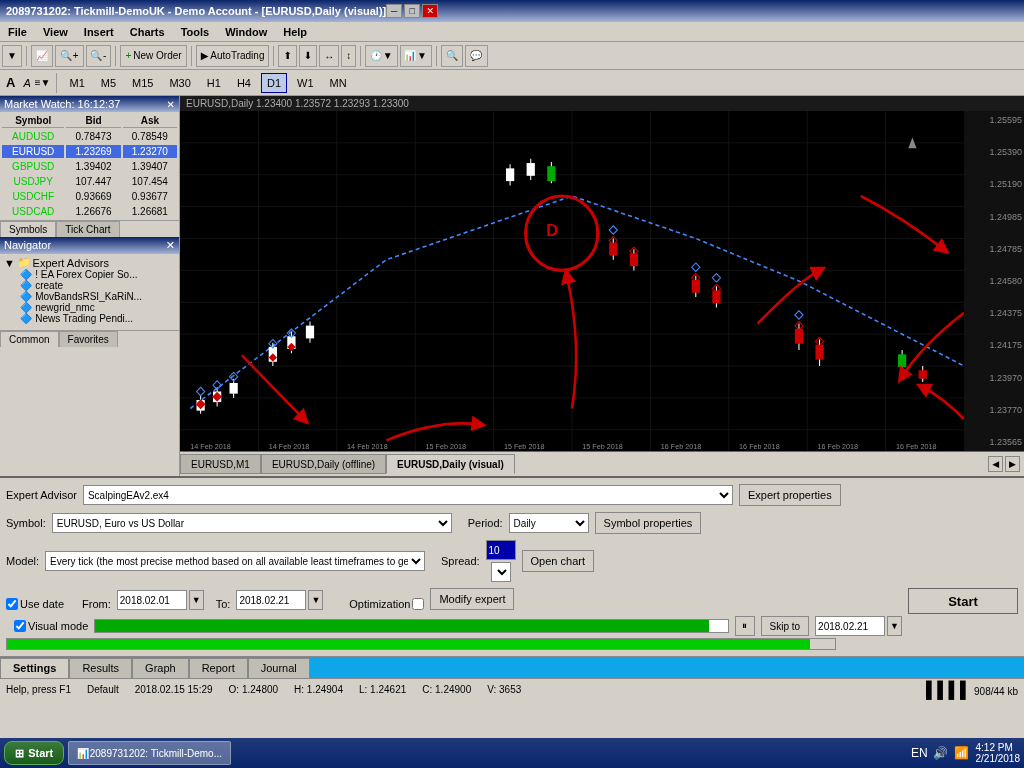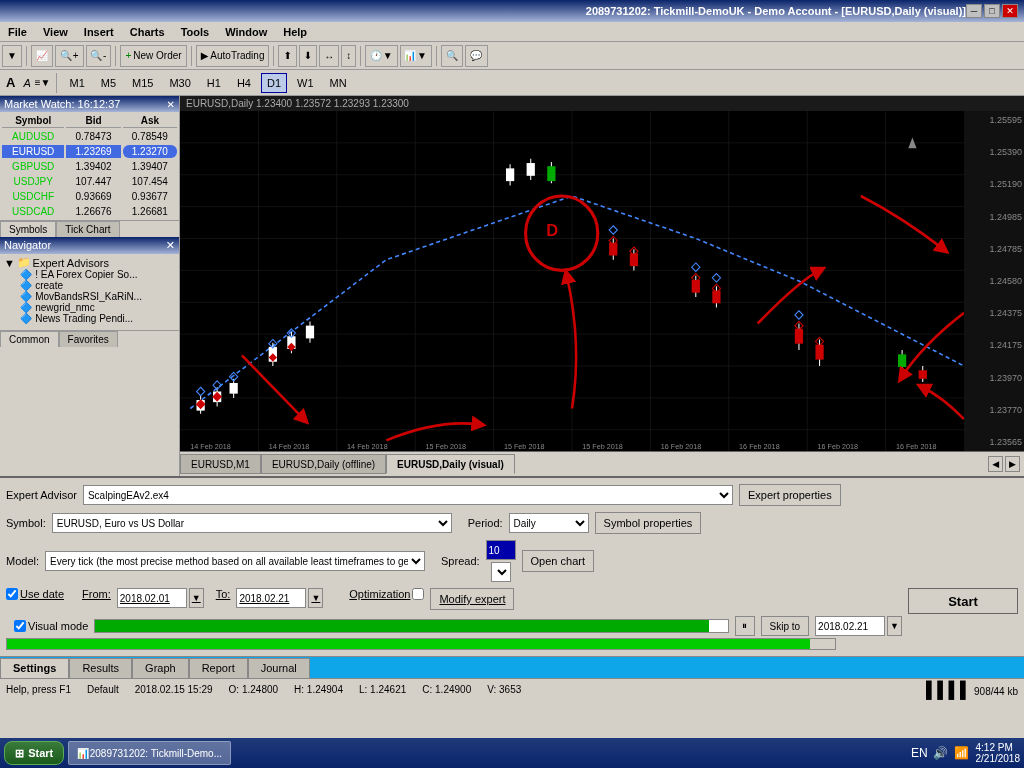--- a/index.html
+++ b/index.html
@@ -4,21 +4,21 @@
   <style>
     * { box-sizing: border-box; margin: 0; padding: 0; }
     body { font-family: 'Segoe UI', Tahoma, Geneva, Verdana, sans-serif; font-size: 11px; background: #d4d0c8; overflow: hidden; width: 1024px; height: 768px; }
 
     
     #title-bar {
       background: linear-gradient(to bottom, #0a246a, #a6b4d7);
       color: white;
       padding: 9px 6px;
       display: flex;
-      justify-content: flex-end;
+      justify-content: flex-start;
       align-items: center;
       height: 22px;
     }
     #title-bar .title { font-size: 11px; font-weight: bold; }
     #title-bar .controls { display: flex; gap: 2px; }
     #title-bar .controls button {
       width: 16px; height: 14px; font-size: 9px; border: 1px solid #888;
       background: #c0c0c0; cursor: pointer; display: flex; align-items: center; justify-content: center;
     }
 
@@ -557,21 +557,21 @@
       </thead>
       <tbody id="mw-tbody">
       <tr>
             <td style="color: rgb(0, 204, 0);">AUDUSD</td>
             <td>0.78473</td>
             <td>0.78549</td>
           </tr>
           <tr style="background: rgb(65, 105, 225);">
             <td style="color: white;">EURUSD</td>
             <td style="color: white;">1.23269</td>
-            <td style="color: white; border-radius: 6px;">1.23270</td>
+            <td style="color: white;">1.23270</td>
           </tr>
           <tr>
             <td style="color: rgb(0, 204, 0);">GBPUSD</td>
             <td>1.39402</td>
             <td>1.39407</td>
           </tr>
           <tr>
             <td style="color: rgb(0, 204, 0);">USDJPY</td>
             <td>107.447</td>
             <td>107.454</td>
@@ -832,21 +832,21 @@
         <span class="tester-label" style="margin-left:10px;">Spread:</span>
         <div class="spread-input-wrapper">
           <input type="text" class="spread-val" value="10" style="">
           <select class="tester-select" style="width:20px;padding:0;">
             <option>▼</option>
           </select>
         </div>
         <button class="tester-btn">Open chart</button>
       </div>
 
-      <div id="tester-row4" style="display:flex;gap:6px;align-items:flex-start;margin-bottom:6px;text-decoration:underline;">
+      <div id="tester-row4" style="display:flex;gap:6px;align-items:flex-end;margin-bottom:6px;">
         <label class="checkbox-label">
           <input type="checkbox" checked="" style="">
           <span>Use date</span>
         </label>
         <span class="tester-label" style="margin-left:12px;">From:</span>
         <div class="date-picker-wrapper">
           <input type="text" class="tester-input" value="2018.02.01" style="width: 70px;">
           <button class="date-picker-btn">▼</button>
         </div>
         <span class="tester-label" style="margin-left:6px;">To:</span>

